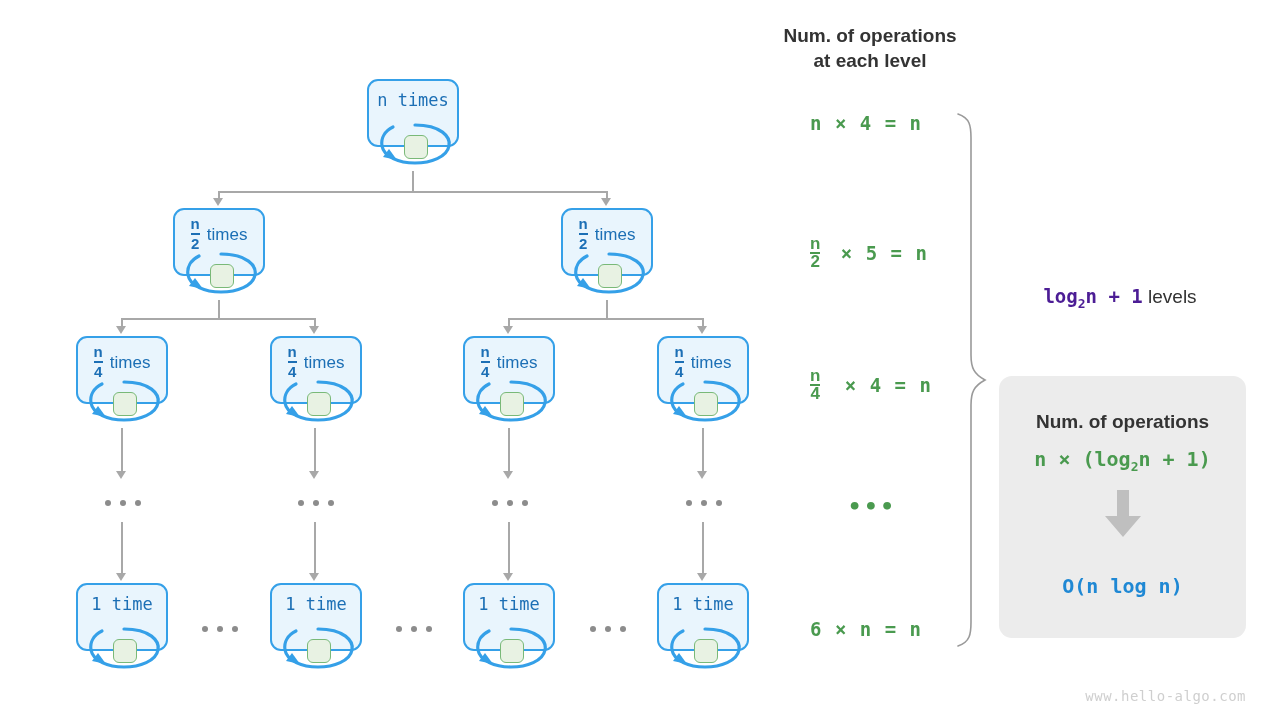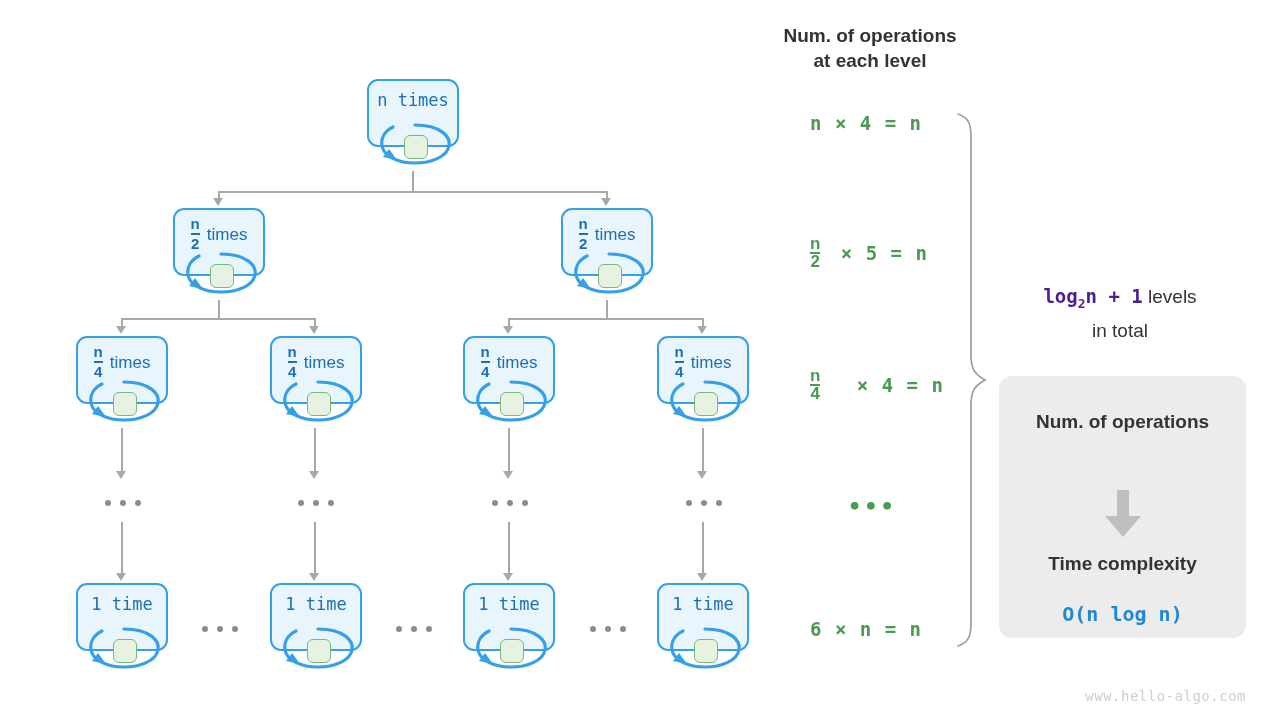--- a/index.html
+++ b/index.html
@@ -377,40 +377,39 @@
     </span>
     <span style="margin-left:8px">× 5 = n</span>
   </div>
 
   <div class="green-eq" style="left:810px;top:370px;">
     <span class="gfrac">
       <span>n</span>
       <em></em>
       <span>4</span>
     </span>
-    <span style="margin-left:24px">× 4 = n</span>
+    <span style="margin-left:12px">× 4 = n</span>
   </div>
 
   <div class="green-dots" style="left:848px;top:494px;">•••</div>
 
   <div class="green-eq" style="left:810px;top:618px;">6 × n = n</div>
 
   <svg class="brace" style="left:952px;top:110px;" width="40" height="540" viewBox="0 0 40 540">
     <path d="M6 4 C 18 8, 19 16, 19 28 L 19 245 C 19 258, 22 264, 33 270 C 22 276, 19 282, 19 295 L 19 512 C 19 524, 18 532, 6 536" fill="none" stroke="#9a9a9a" stroke-width="1.6" stroke-linecap="round"></path>
   </svg>
 
   <div class="levels-text" style="left:990px;top:283px;">
     <div><span class="mono"><span>log</span><sub>2</sub><span>n + 1</span></span><span> levels</span></div>
-    <div>in total</div>
   </div>
 
   <div class="card">
     <div class="ct" style="top:35px;">Num. of operations</div>
+    <div class="cg" style="top:71px;"><span>n × (log</span><sub>2</sub><span>n + 1)</span></div>
     <svg style="position:absolute;left:50%;margin-left:-19px;top:114px;" width="38" height="48" viewBox="0 0 38 48">
       <path d="M13 0 H25 V26 H37 L19 47 L1 26 H13 Z" fill="#bfbfbf"></path>
     </svg>
-    <div class="ct" style="top:177px;">Time complexity</div>
-    <div class="cb" style="top:226px;">O(n log n)</div>
+    <div class="cb" style="top:198px;">O(n log n)</div>
   </div>
 
   <div class="watermark">www.hello-algo.com</div>
 
 </div>
 
 </body></html>

